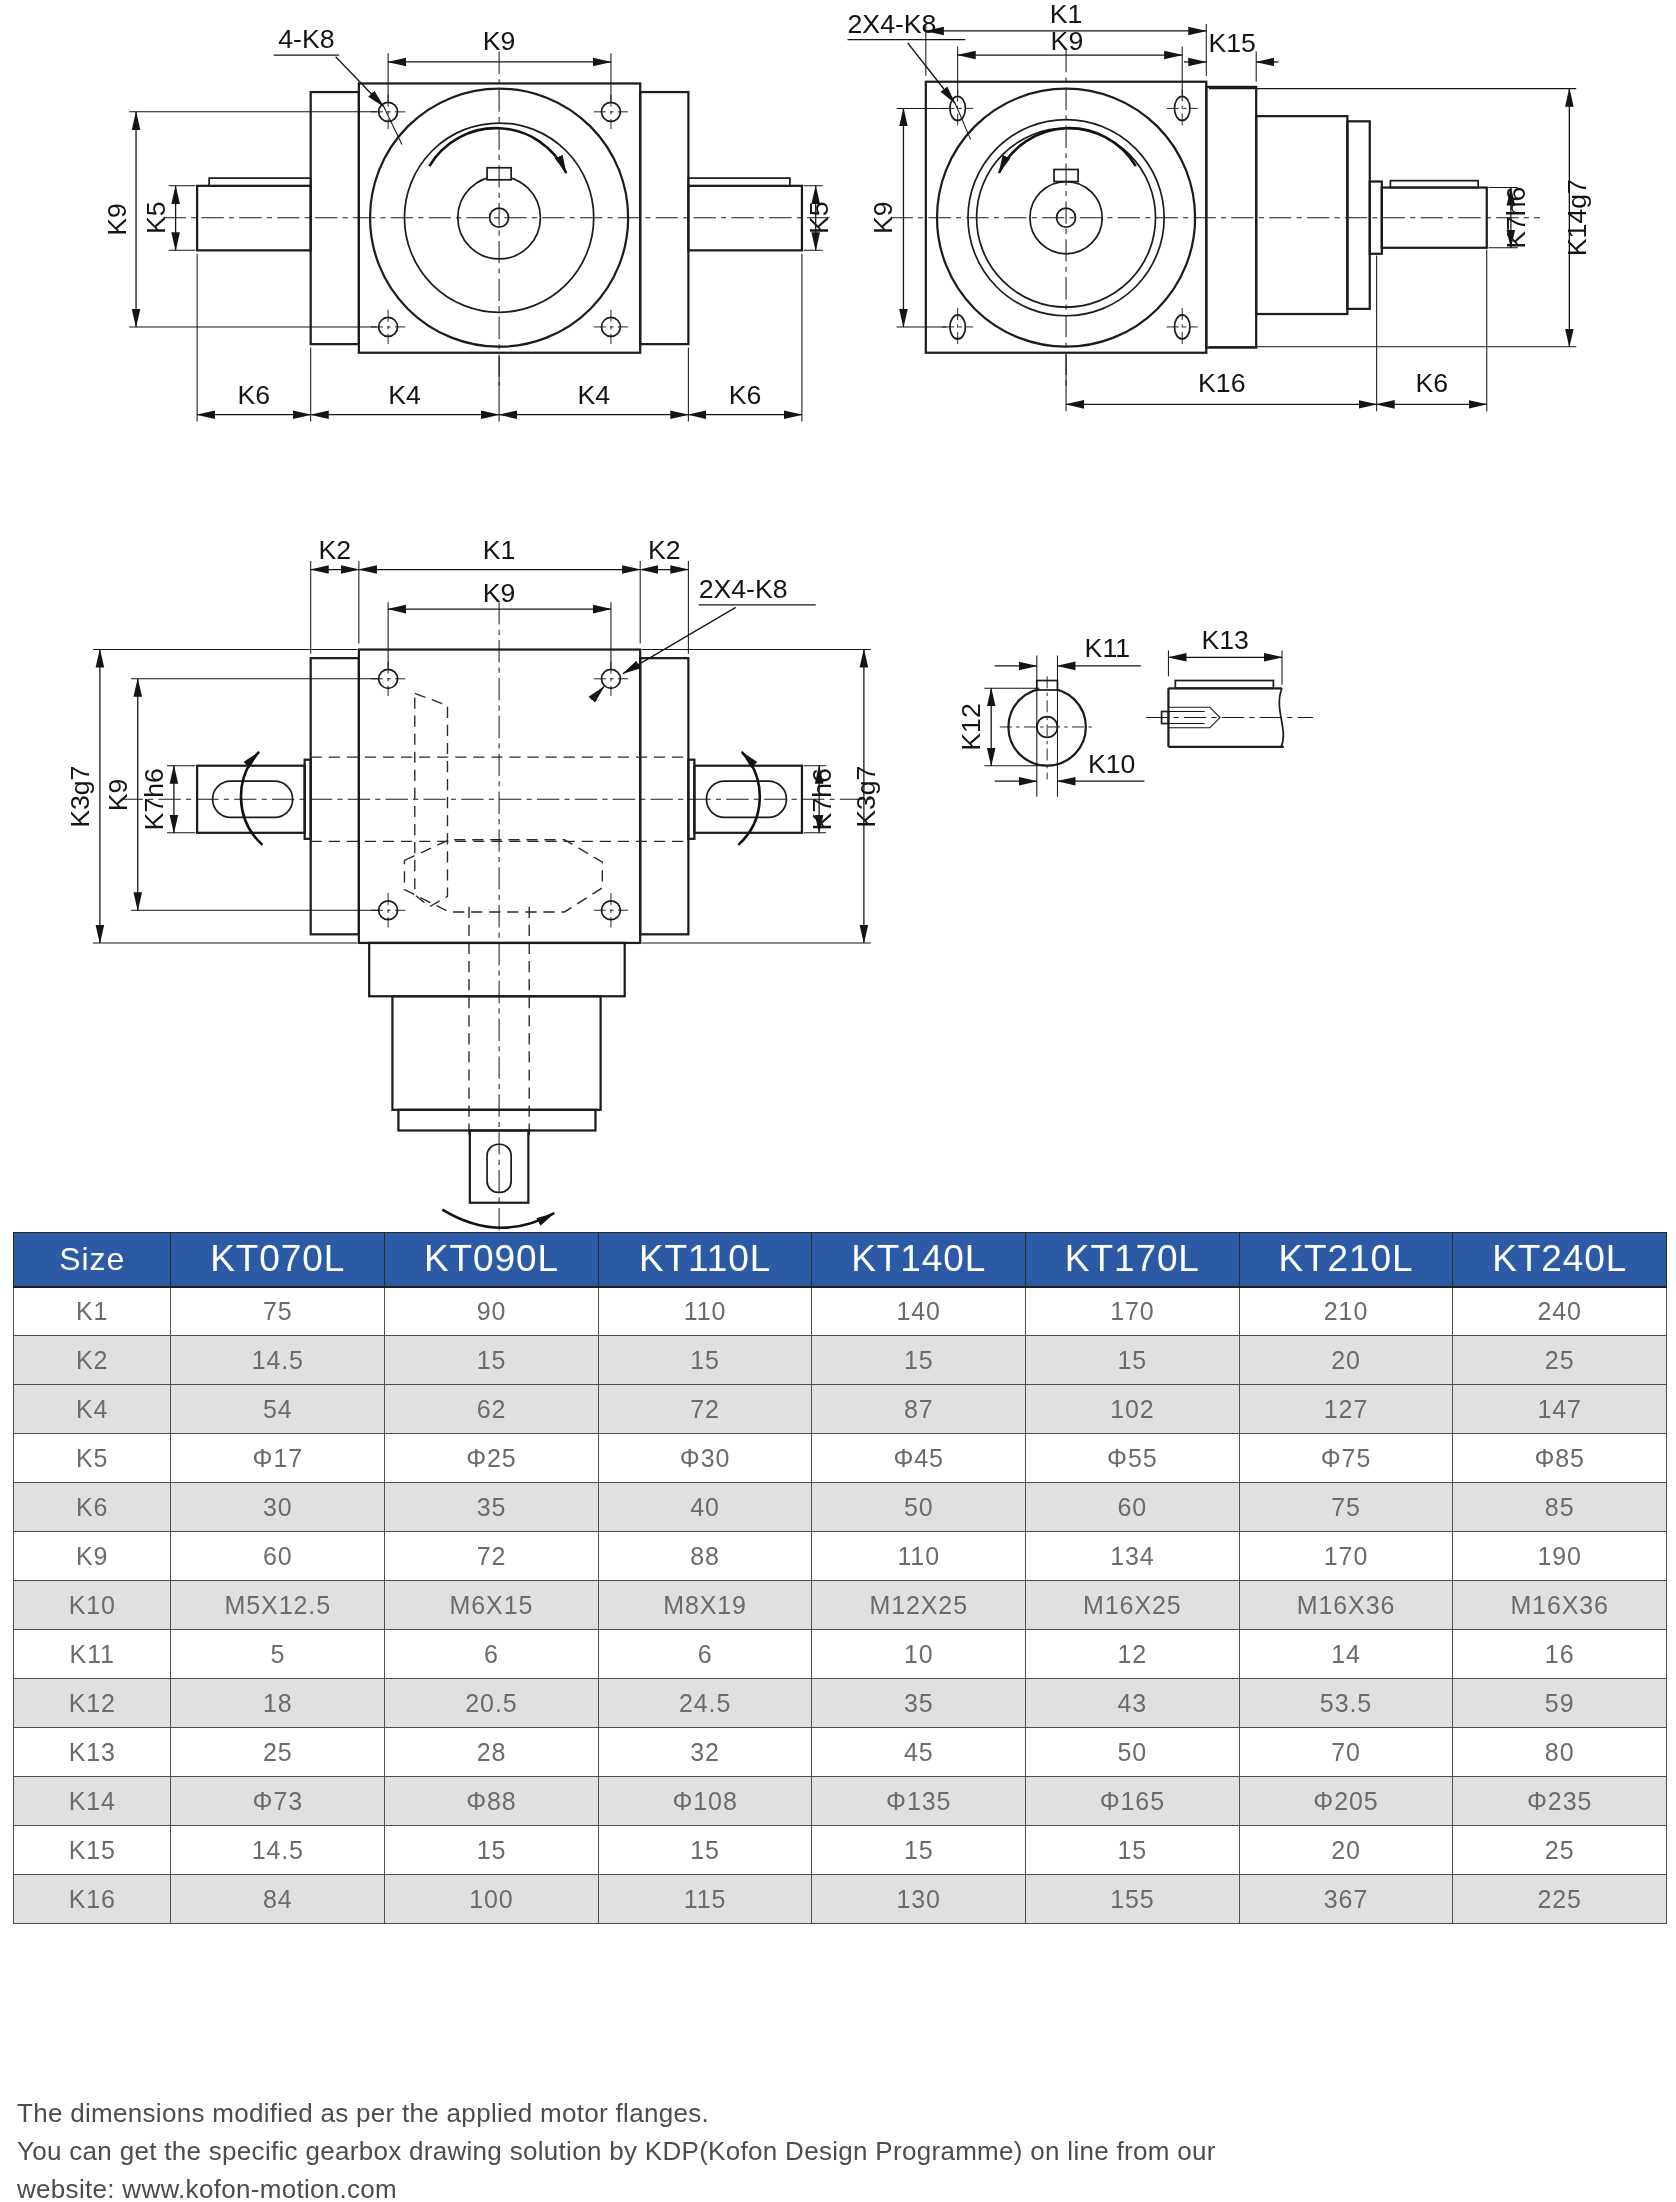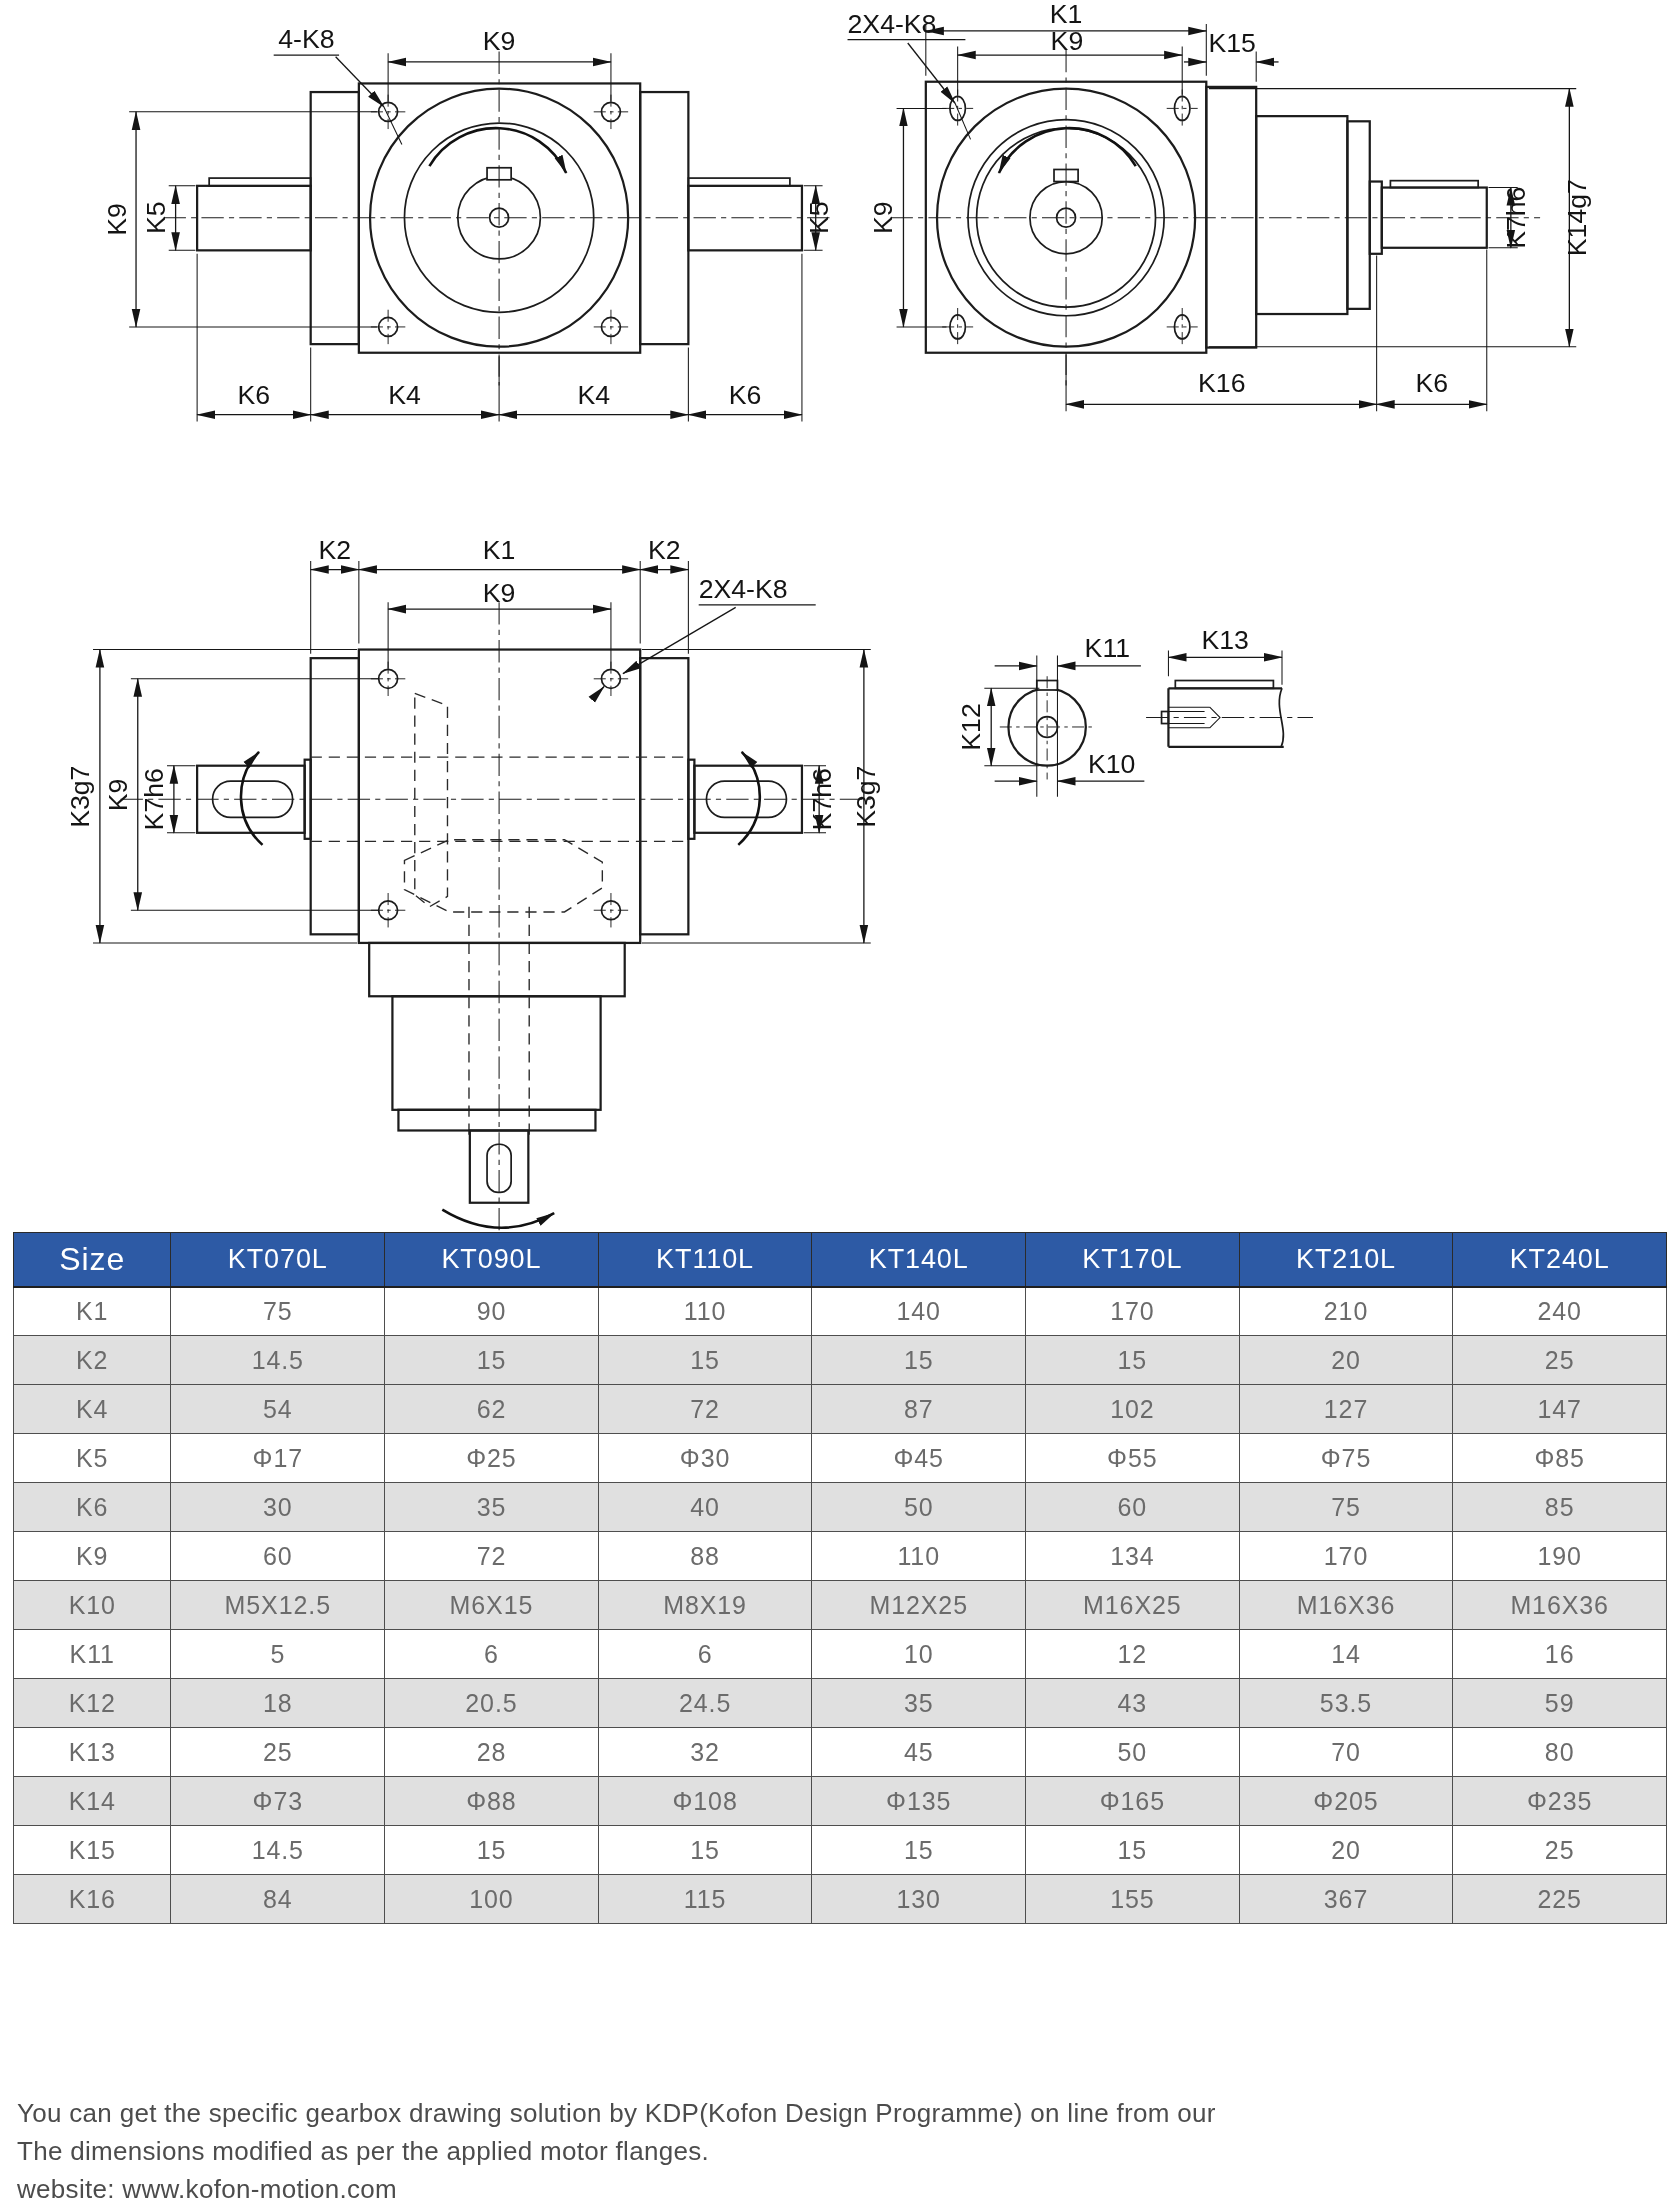--- a/index.html
+++ b/index.html
@@ -21,21 +21,21 @@
   svg .ext{fill:none;stroke:#161616;stroke-width:1.2;}
   svg .cl{fill:none;stroke:#1c1c1c;stroke-width:1.2;stroke-dasharray:26 6 6 6;}
   svg .clh{fill:none;stroke:#1c1c1c;stroke-width:1.1;stroke-dasharray:14 5 4 5;}
   svg .hid{fill:none;stroke:#2a2a2a;stroke-width:1.6;stroke-dasharray:13 8;}
   svg .arc{fill:none;stroke:#111;stroke-width:3;}
   svg text{font-family:"Liberation Sans",sans-serif;font-size:31px;fill:#141414;}
 
   .spec-table{position:absolute;top:1232px;left:13px;width:1654px;border-collapse:collapse;table-layout:fixed;}
   .spec-table th{
     background:var(--header_bg);color:var(--header_text);height:54px;
-    font-size:27px;font-weight:400;border:1.7px solid #2b2b2b;border-bottom:2.6px solid #1f1f1f;
+    font-size:37px;font-weight:400;border:1.7px solid #2b2b2b;border-bottom:2.6px solid #1f1f1f;
     letter-spacing:0.9px;
   }
   .spec-table th.size-th{font-size:32px;}
   .spec-table td{
     height:49px;text-align:center;font-size:25px;color:var(--cell_text);
     border:1.7px solid var(--line_color);background:#ffffff;letter-spacing:0.9px;
   }
   .spec-table tr.alt td{background:var(--row_alt_bg);}
 
   .footnotes{position:absolute;top:2094px;left:17px;width:1377px;
@@ -464,19 +464,19 @@
           <td>115</td>
           <td>130</td>
           <td>155</td>
           <td>367</td>
           <td>225</td>
         </tr>
       </tbody>
   </table>
 
   <div class="footnotes">
+    <div>The dimensions modified as per the applied motor flanges.</div>
     <div>You can get the specific gearbox drawing solution by KDP(Kofon Design Programme) on line from our</div>
-    <div>The dimensions modified as per the applied motor flanges.</div>
     <div>website: www.kofon-motion.com</div>
   </div>
 
 </div>
 
 
 </body></html>

